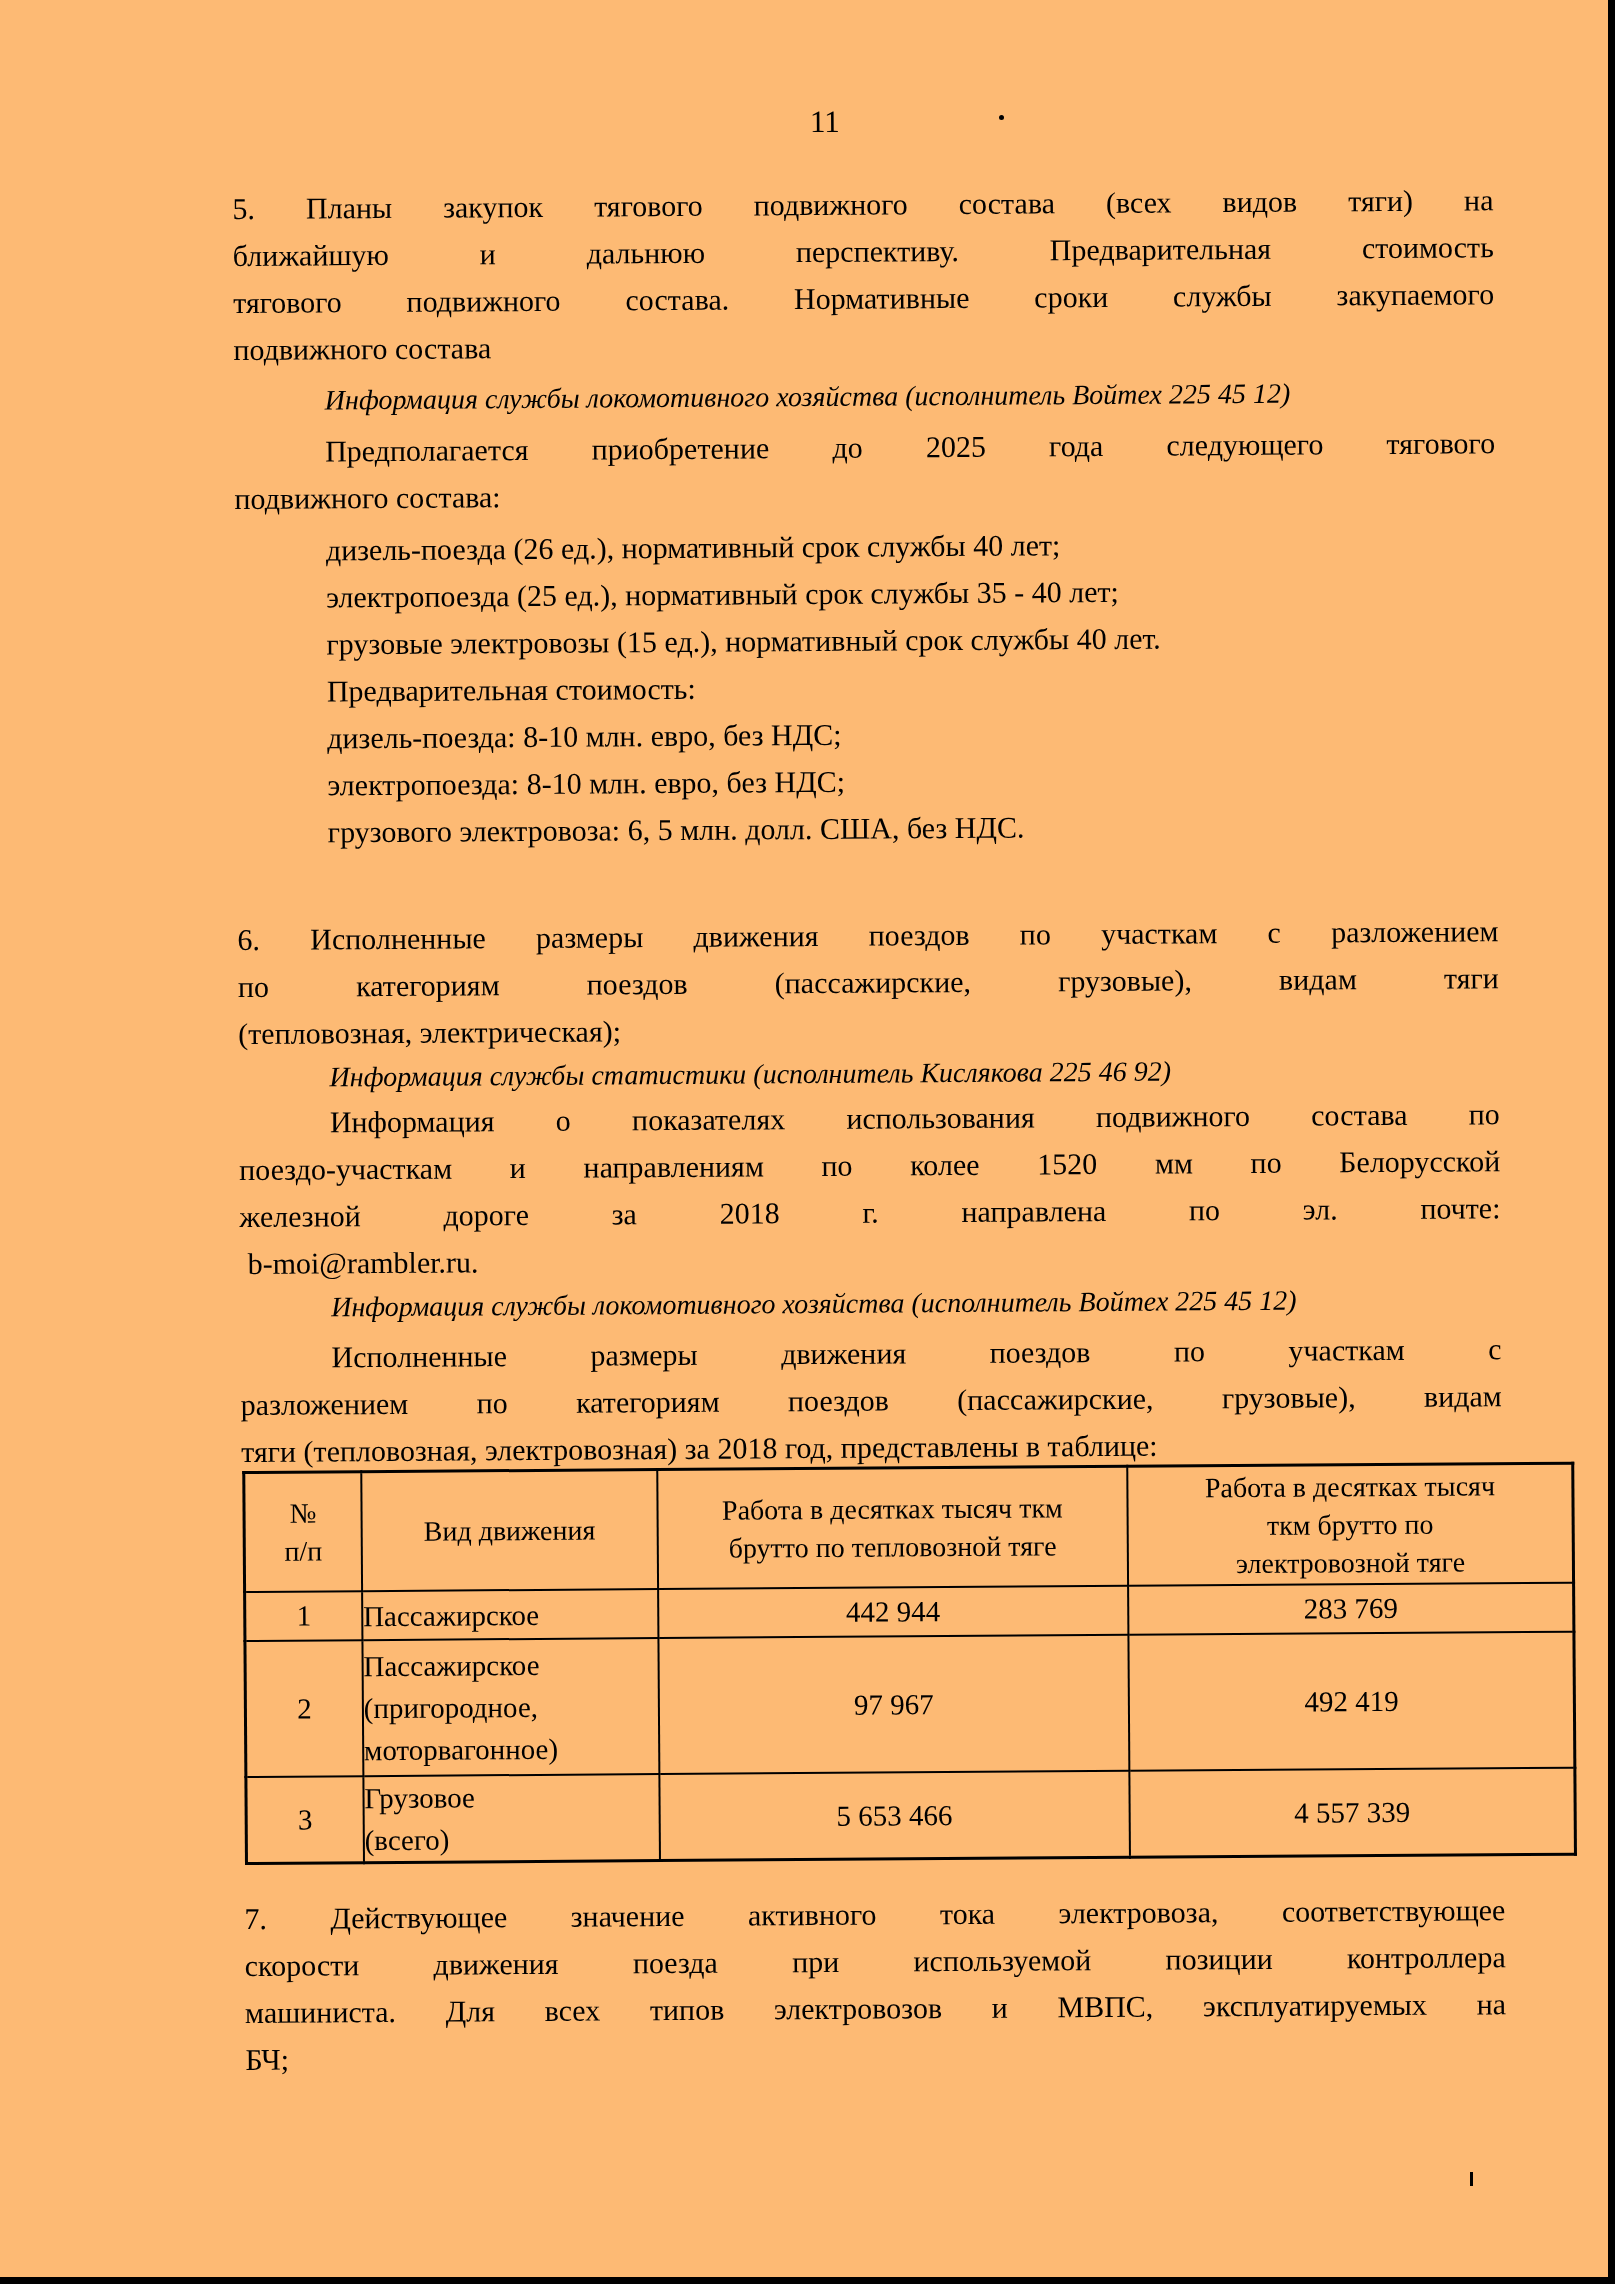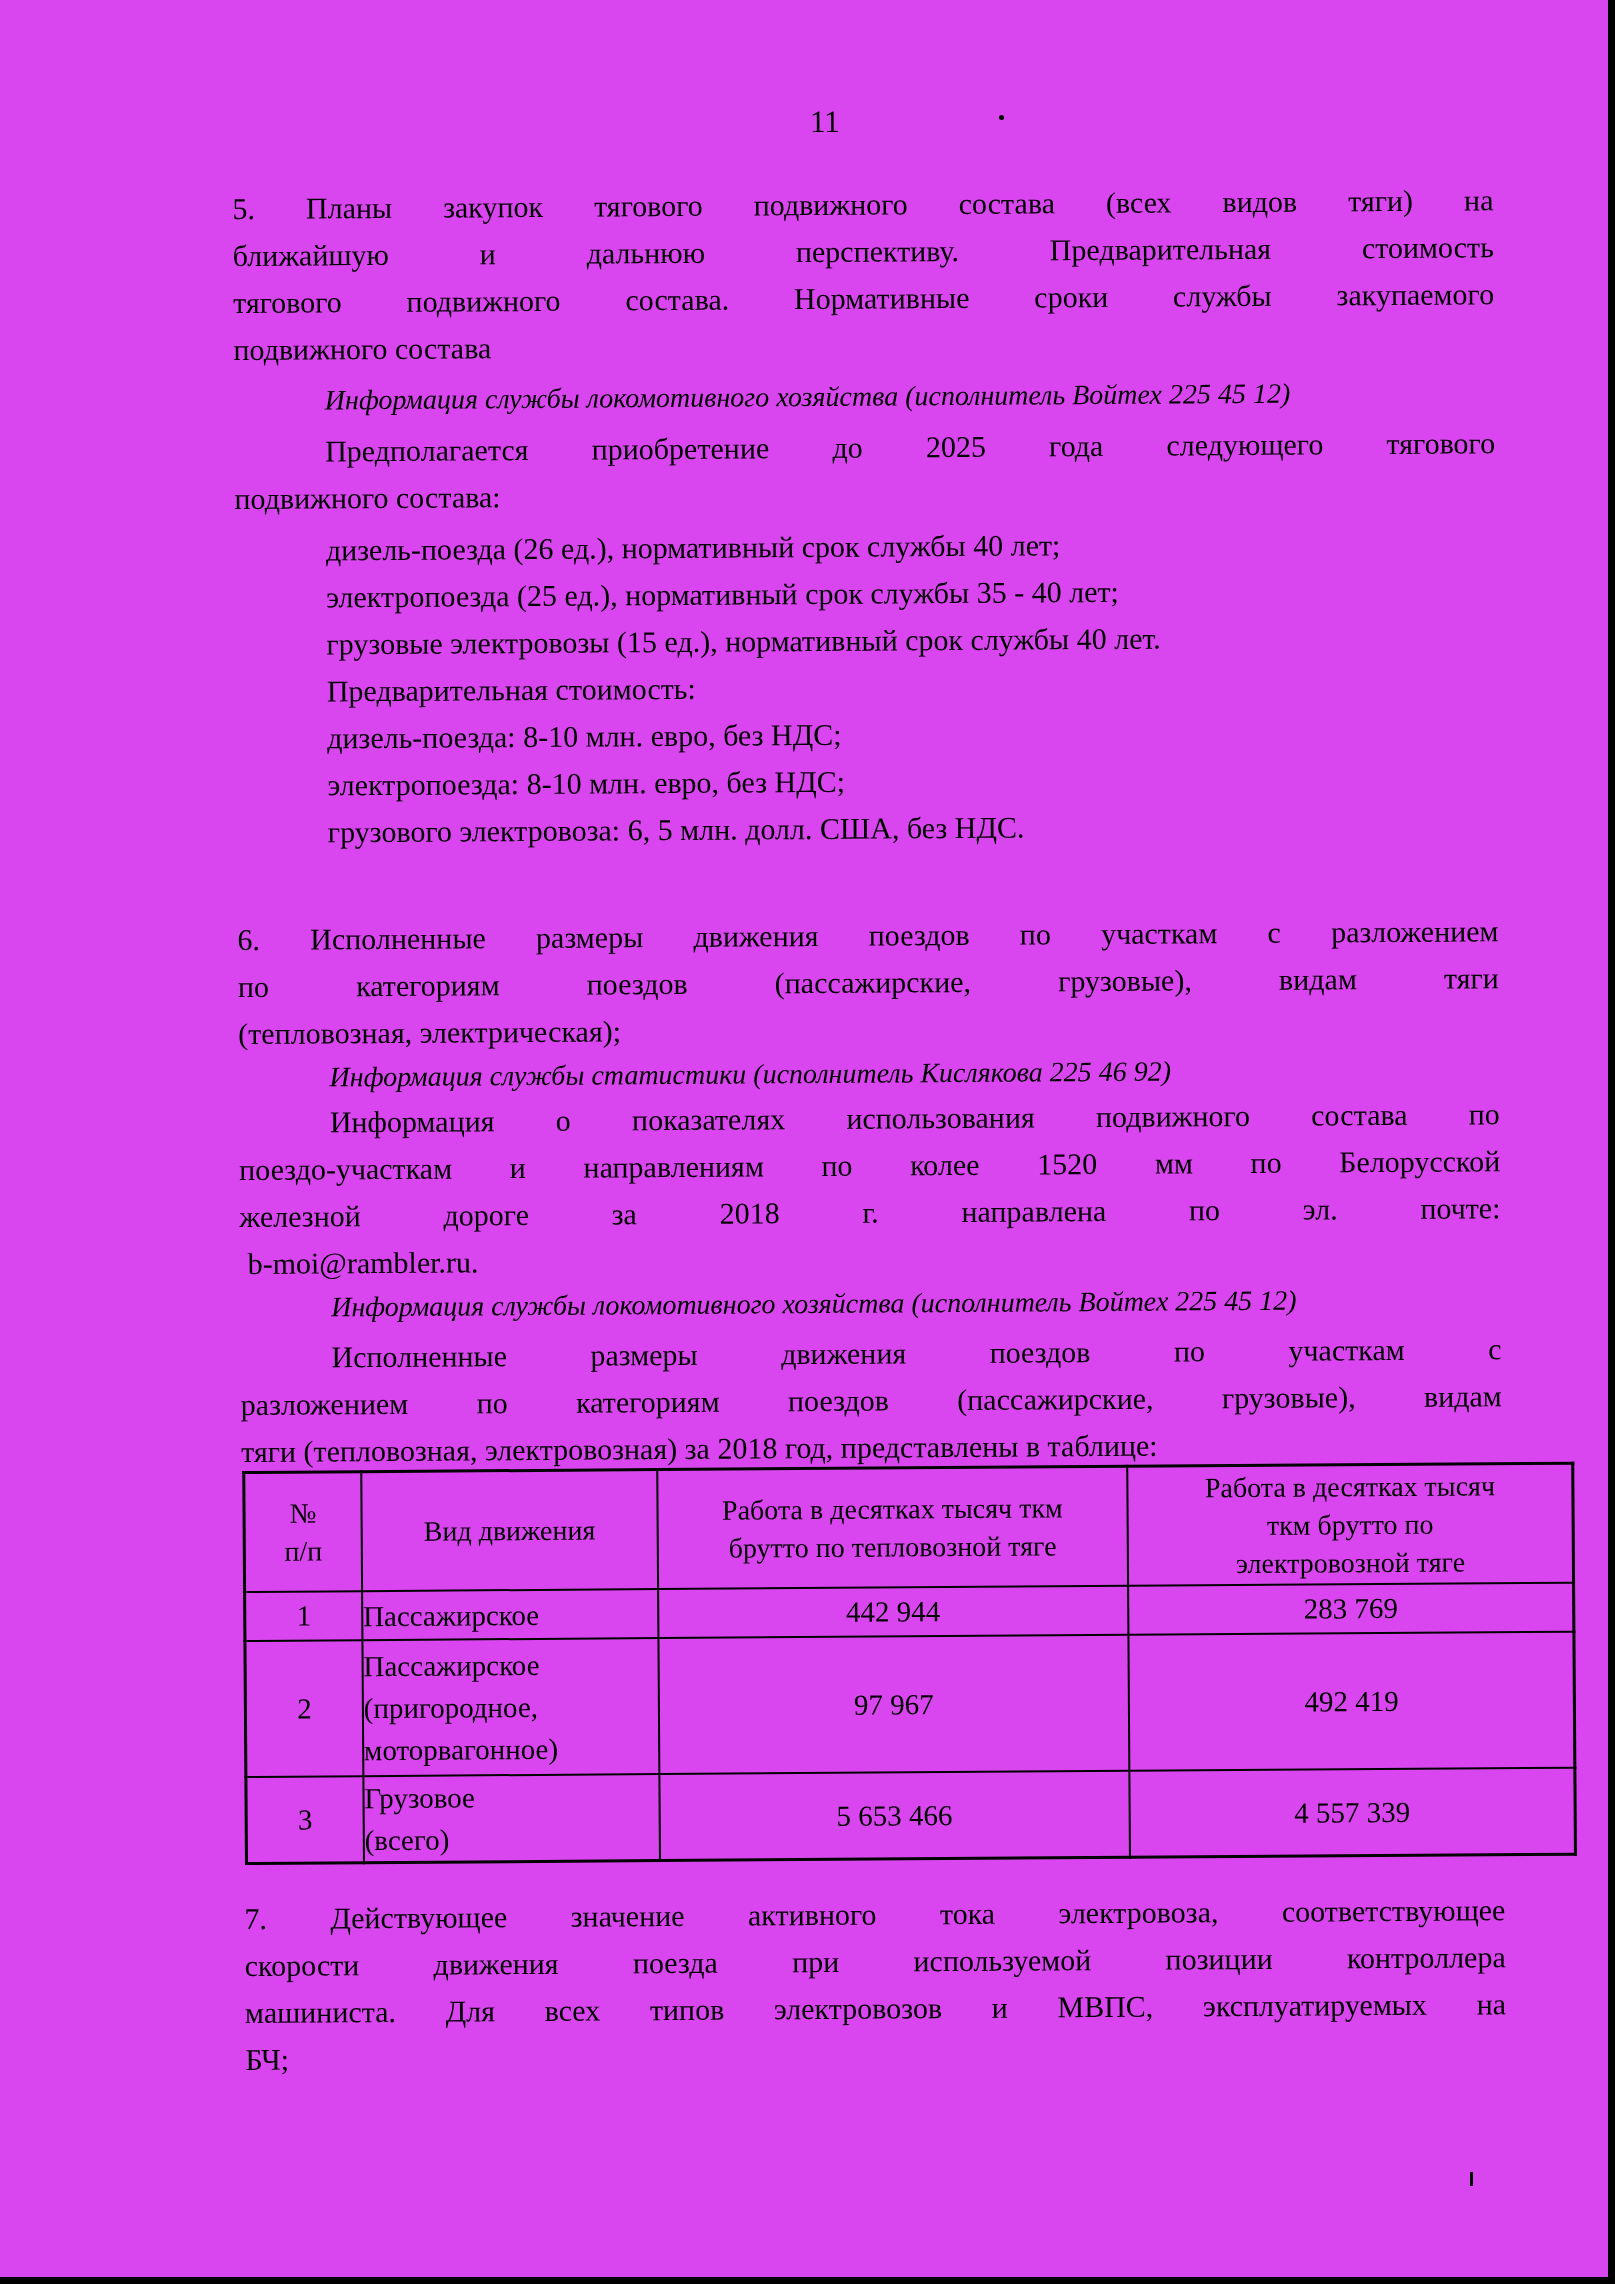--- a/index.html
+++ b/index.html
@@ -1,17 +1,17 @@
 <!DOCTYPE html>
 <html style="font-size:10.4px"><head>
 <meta charset="utf-8">
 <style>
   html,body { margin:0; padding:0; background:#888; }
   .page {
-    position:relative; width:1616px; height:2284px; background:#d946ef;
+    position:relative; width:1616px; height:2284px; background:#fdba74;
     font-family:"Liberation Serif", serif; color:#000; overflow:hidden;text-decoration:underline;
   }
   .skew { transform:rotate(-0.4deg); transform-origin:50% 45%; }
   .content { position:absolute; left:231px; top:0; width:1261px; }
 
   .pagenum { margin-top:102px; font-size:31px; line-height:39px; text-align:center; padding-right:75px; }
 
   .para { font-size:30px; line-height:47px; }
   .jl { text-align:justify; text-align-last:justify; }
   .ll { text-align:left; }

